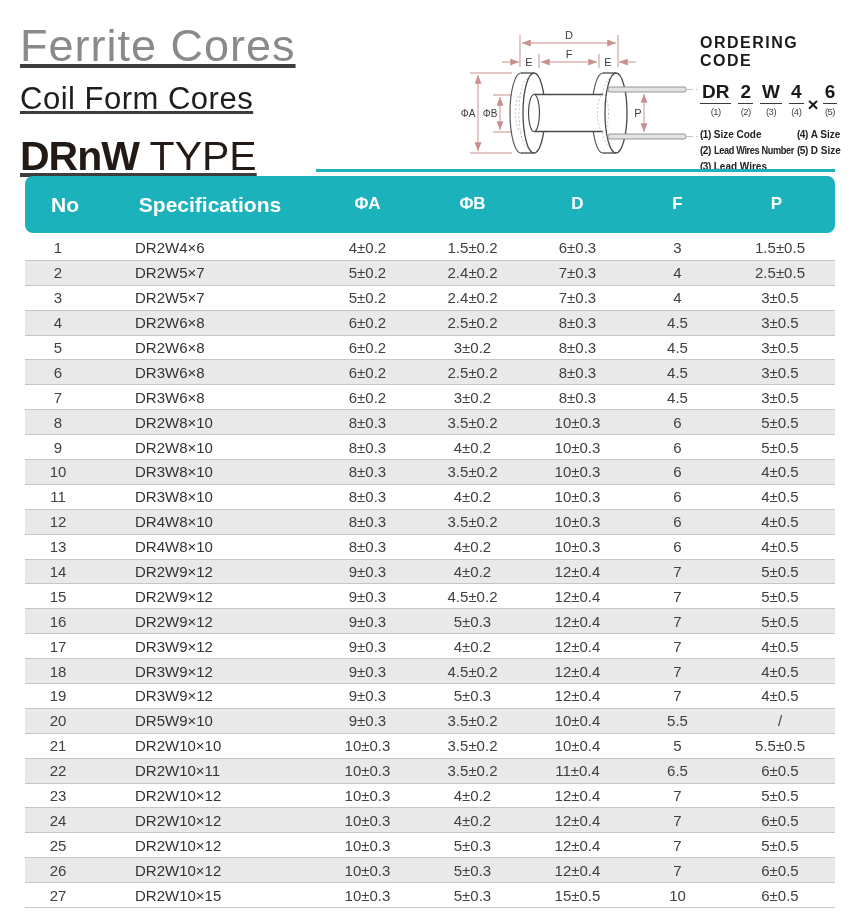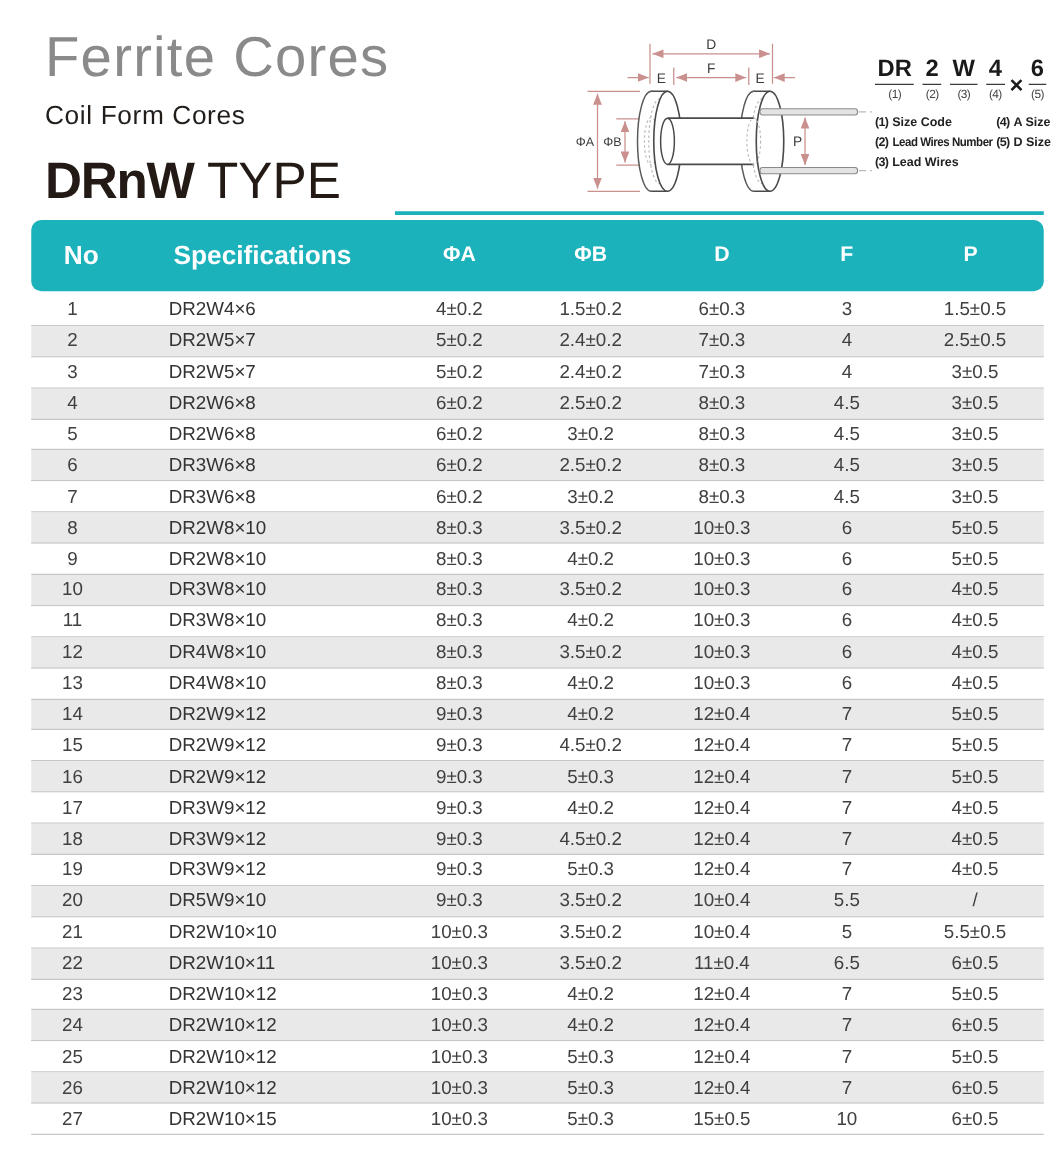--- a/index.html
+++ b/index.html
@@ -1,22 +1,22 @@
 <!DOCTYPE html>
 <html><head>
 <meta charset="utf-8">
 <style>
   html,body{margin:0;padding:0;background:#fff;}
   .page{position:relative;width:850px;height:922px;background:#fff;overflow:hidden;
         font-family:"Liberation Sans",sans-serif;color:#3d3d3d;}
 
   
-  .titles{position:absolute;left:36px;top:20px;}
+  .titles{position:absolute;left:20px;top:20px;text-decoration:underline;}
   .t-gray{font-size:45px;color:#8a8a8a;letter-spacing:1px;line-height:1.15;}
-  .t-sub{font-size:21px;color:#211d1a;margin-top:9px;letter-spacing:0.5px;}
+  .t-sub{font-size:31px;color:#211d1a;margin-top:9px;letter-spacing:0.5px;}
   .t-type{font-size:41px;color:#231a15;margin-top:16px;letter-spacing:0px;}
   .t-type .b{font-weight:bold;letter-spacing:-1px;}
 
   
   .diagram{position:absolute;left:438px;top:8px;width:262px;height:158px;}
   .dlabel{font-size:11px;fill:#3c3c3c;}
   .dlabel-sm{font-size:10px;fill:#3c3c3c;}
 
   
   .ordering{position:absolute;left:700px;top:34px;width:150px;color:#1a1a1a;}
@@ -126,20 +126,21 @@
     <text class="dlabel" x="131" y="30" text-anchor="middle">D</text>
     <text class="dlabel" x="91" y="57" text-anchor="middle">E</text>
     <text class="dlabel" x="131" y="49" text-anchor="middle">F</text>
     <text class="dlabel" x="170" y="57" text-anchor="middle">E</text>
     <text class="dlabel-sm" x="30" y="108" text-anchor="middle">ΦA</text>
     <text class="dlabel-sm" x="52" y="108" text-anchor="middle">ΦB</text>
     <text class="dlabel" x="200" y="108" text-anchor="middle">P</text>
   </svg>
 
   <div class="ordering">
+    <div class="ord-title">ORDERING CODE</div>
     <div class="code-row">
       <div class="code-part">
         <span class="code-char">DR</span>
         <span class="code-num">(1)</span>
       </div>
       <div class="code-part">
         <span class="code-char">2</span>
         <span class="code-num">(2)</span>
       </div>
       <div class="code-part">

